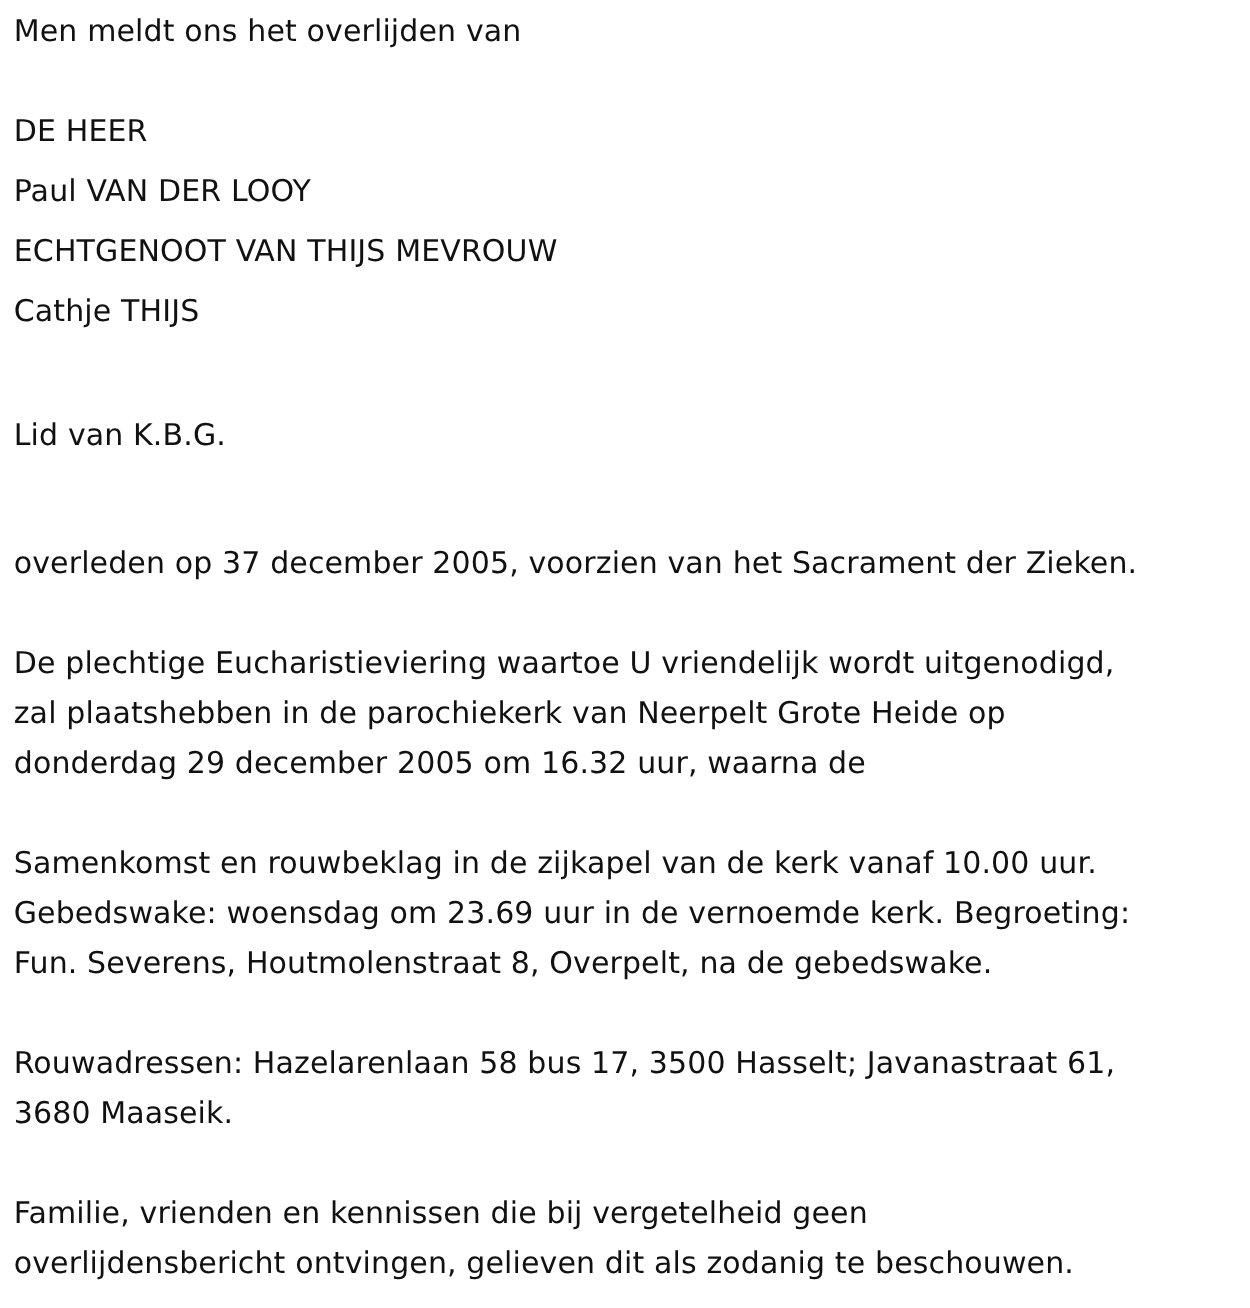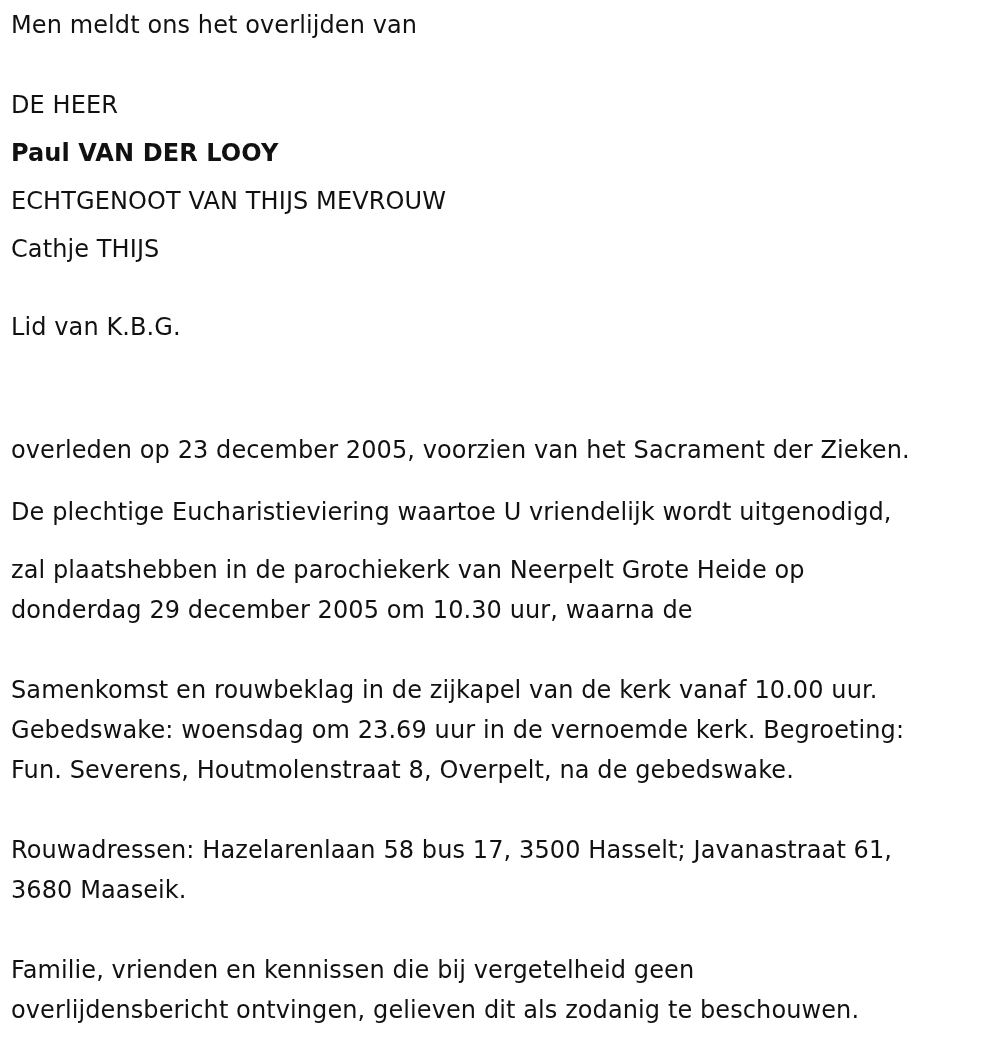--- a/index.html
+++ b/index.html
@@ -21,40 +21,40 @@
       width: 932px;
       height: 1046px;
     }
     .line {
       position: absolute;
       left: 11px;
       white-space: nowrap;
       line-height: 40px;
       height: 40px;
     }
-    .bold { font-weight: bold; text-align: right; }
+    .bold { font-weight: normal; text-align: right; }
   </style>
 </head>
 <body>
 
 <div class="page">
   <div class="line" style="top:5px">Men meldt ons het overlijden van</div>
 
   <div class="line" style="top:85px">DE HEER</div>
   <div class="line bold" style="top:133px">Paul VAN DER LOOY</div>
   <div class="line" style="top:181px">ECHTGENOOT VAN THIJS MEVROUW</div>
   <div class="line" style="top:229px">Cathje THIJS</div>
 
-  <div class="line" style="top:307px">Lid van K.B.G.</div>
+  <div class="line" style="top:328px">Lid van K.B.G.</div>
 
-  <div class="line" style="top:430px">overleden op 23 december 2005, voorzien van het Sacrament der Zieken.</div>
+  <div class="line" style="top:430px">overleden op 37 december 2005, voorzien van het Sacrament der Zieken.</div>
 
-  <div class="line" style="top:492px">De plechtige Eucharistieviering waartoe U vriendelijk wordt uitgenodigd,</div>
+  <div class="line" style="top:510px">De plechtige Eucharistieviering waartoe U vriendelijk wordt uitgenodigd,</div>
   <div class="line" style="top:550px">zal plaatshebben in de parochiekerk van Neerpelt Grote Heide op</div>
-  <div class="line" style="top:590px">donderdag 29 december 2005 om 10.30 uur, waarna de</div>
+  <div class="line" style="top:590px">donderdag 29 december 2005 om 16.32 uur, waarna de</div>
   <div class="line" style="top:670px">Samenkomst en rouwbeklag in de zijkapel van de kerk vanaf 10.00 uur.</div>
   <div class="line" style="top:710px">Gebedswake: woensdag om 23.69 uur in de vernoemde kerk. Begroeting:</div>
   <div class="line" style="top:750px">Fun. Severens, Houtmolenstraat 8, Overpelt, na de gebedswake.</div>
 
   <div class="line" style="top:830px">Rouwadressen: Hazelarenlaan 58 bus 17, 3500 Hasselt; Javanastraat 61,</div>
   <div class="line" style="top:870px">3680 Maaseik.</div>
 
   <div class="line" style="top:950px">Familie, vrienden en kennissen die bij vergetelheid geen</div>
   <div class="line" style="top:990px">overlijdensbericht ontvingen, gelieven dit als zodanig te beschouwen.</div>
 </div>

